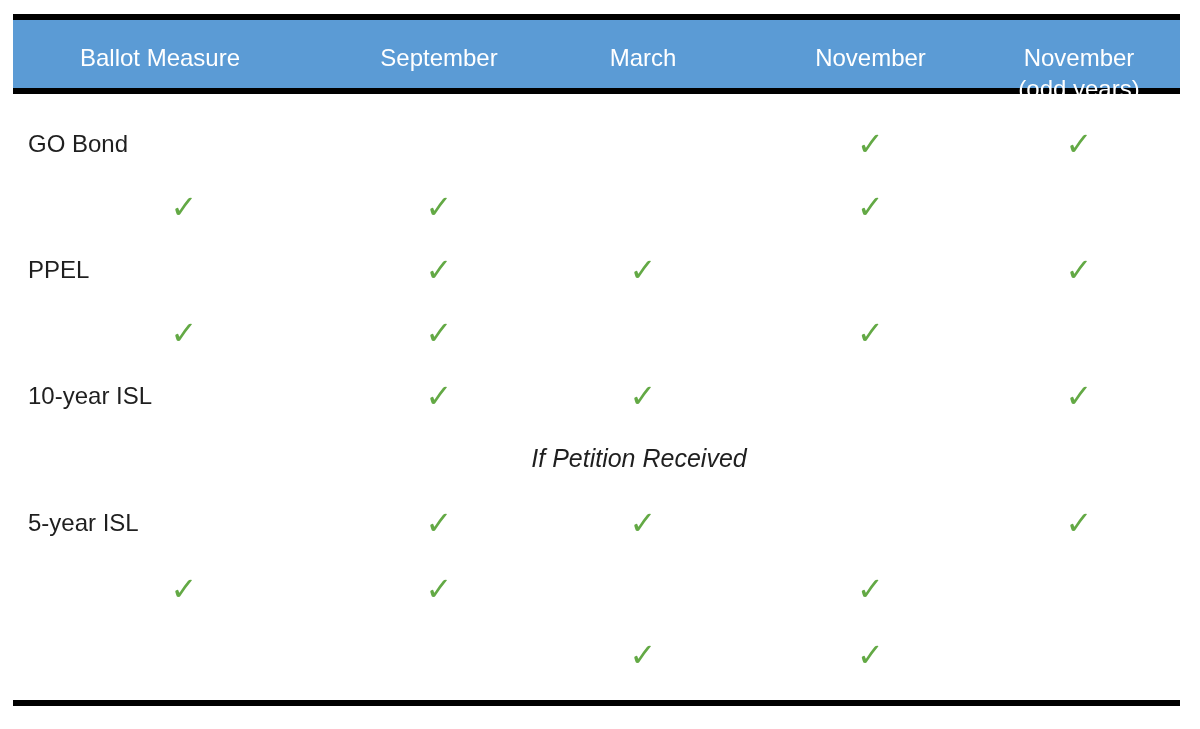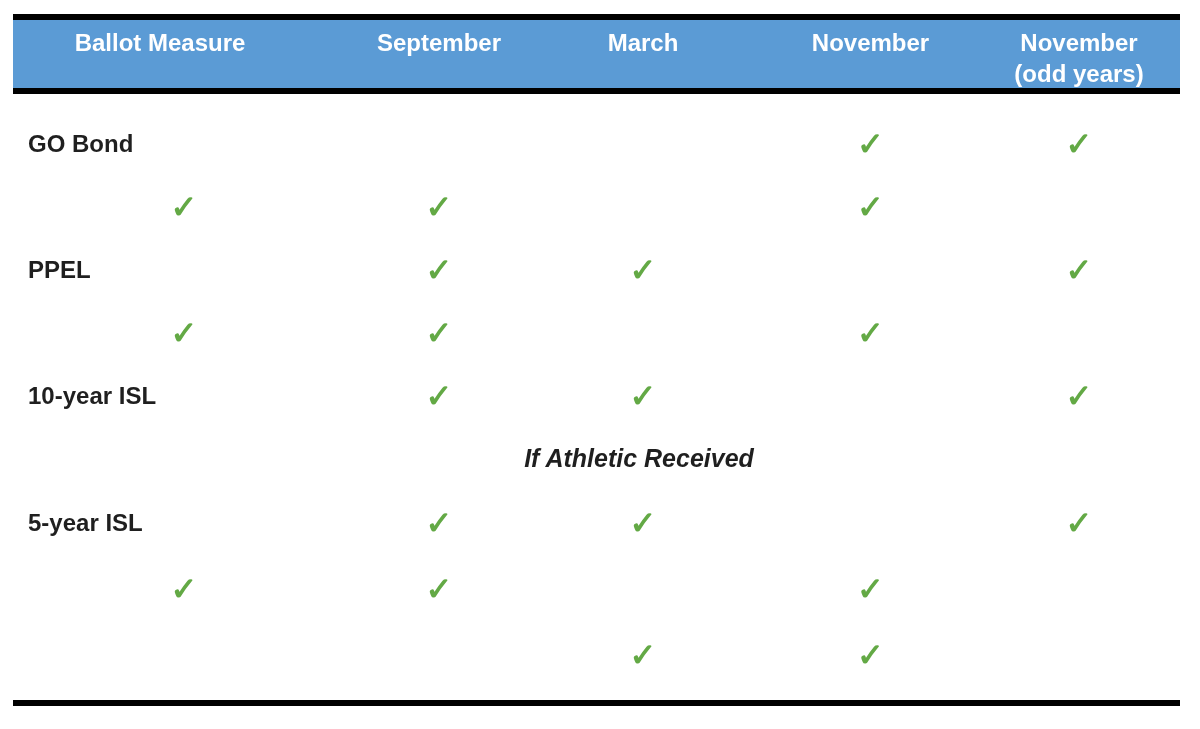--- a/index.html
+++ b/index.html
@@ -26,30 +26,30 @@
     display: grid;
     grid-template-columns: 342px 168px 240px 215px 202px;
     background: var(--header-bg, #5b9bd5);
     border-top: 6px solid var(--border-color, #000);
     border-bottom: 6px solid var(--border-color, #000);
     height: 68px;
     box-sizing: content-box;
   }
   .hcell {
     text-align: center;
-    padding-top: 7px;
+    padding-top: 22px;
     color: var(--header-text, #fff);
     font-size: 24px;
-    font-weight: bold;
+    font-weight: normal;
     line-height: 31px;
   }
   .hcell .hline { display: block; }
   .hcell.first { padding-right: 48px; }
   
-  .body { padding-top: 18px; font-weight: bold; }
+  .body { padding-top: 18px; }
   .row {
     display: grid;
     grid-template-columns: 342px 168px 240px 215px 202px;
     height: 63px;
     align-items: center;
   }
   .row.tall { height: 66px; }
   .cell.label {
     padding-left: 15px;
     font-size: 24px;
@@ -142,21 +142,21 @@
 
       <div class="row">
         <div class="cell label">10-year ISL</div>
         <div class="cell check-cell"><span class="check">✓</span></div>
         <div class="cell check-cell"><span class="check">✓</span></div>
         <div class="cell check-cell"><span class="check"></span></div>
         <div class="cell check-cell"><span class="check">✓</span></div>
       </div>
 
       <div class="divider-row">
-        <span>If Athletic Received</span>
+        <span>If Petition Received</span>
       </div>
 
       <div class="row tall">
         <div class="cell label">5-year ISL</div>
         <div class="cell check-cell"><span class="check">✓</span></div>
         <div class="cell check-cell"><span class="check">✓</span></div>
         <div class="cell check-cell"><span class="check"></span></div>
         <div class="cell check-cell"><span class="check">✓</span></div>
       </div>
 

